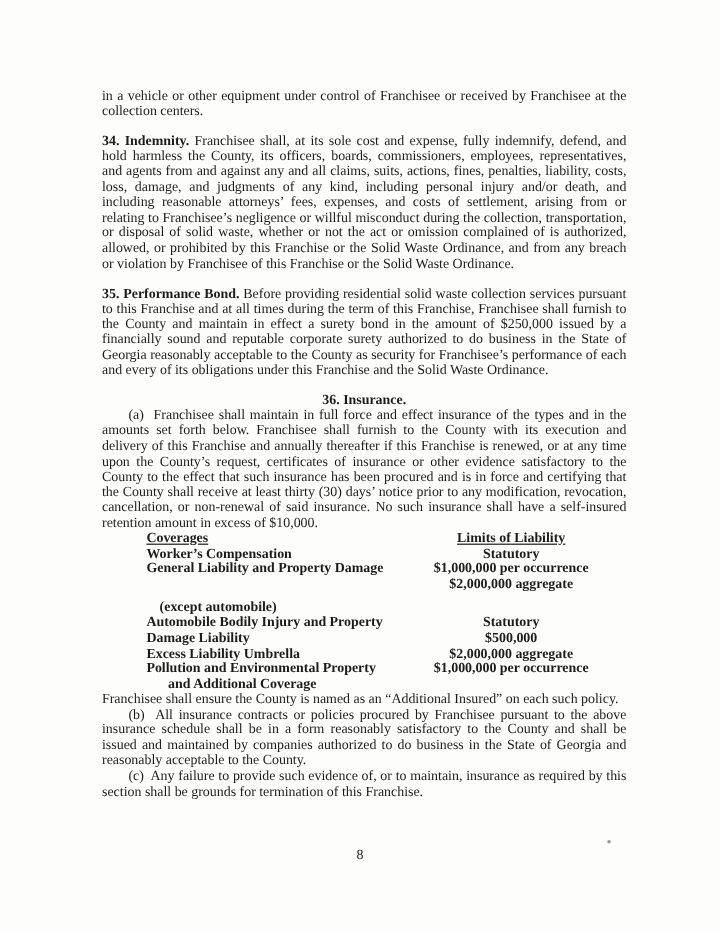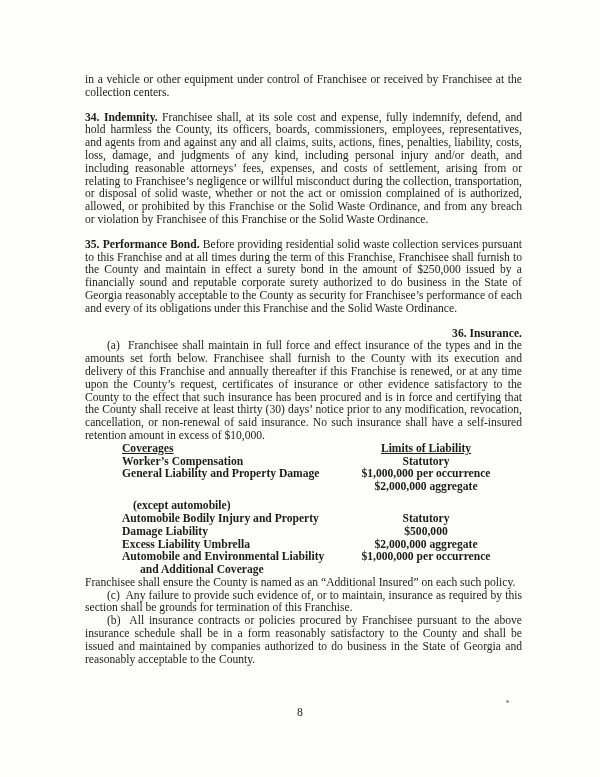--- a/index.html
+++ b/index.html
@@ -19,21 +19,21 @@
     position: absolute;
     left: 85px; top: 74px;
     width: 437px;
     font-size: 11.6px;
     line-height: 12.8px;
     text-align: justify;
   }
   p.para { margin-bottom: 12px; }
   p.tight { margin-bottom: 0; }
   .sec-heading { font-weight: bold; }
-  .heading-line { margin-top: 3px; margin-bottom: 0; text-align: right; }
+  .heading-line { margin-top: 3px; margin-bottom: 0; text-align: center; }
   .first-indent { text-indent: 22px; }
   .ins-table {
     margin-left: 37px;
     text-align: left;
   }
   .trow { display: flex; font-weight: bold; }
   .c1 { width: 208px; flex: 0 0 auto; }
   .c2 { flex: 1 1 auto; text-align: center; }
   .underlined { text-decoration: underline; }
   .cell-indent-1 { padding-left: 11px; margin-top: 19px; }
@@ -92,32 +92,32 @@
       </div>
       <div class="trow">
         <span class="c1">Damage Liability</span>
         <span class="c2">$500,000</span>
       </div>
       <div class="trow">
         <span class="c1">Excess Liability Umbrella</span>
         <span class="c2">$2,000,000 aggregate</span>
       </div>
       <div class="trow">
-        <span class="c1">Automobile and Environmental Liability</span>
+        <span class="c1">Pollution and Environmental Property</span>
         <span class="c2">$1,000,000 per occurrence</span>
       </div>
       <div class="trow">
         <span class="c1 cell-indent-2">and Additional Coverage</span>
         <span class="c2"></span>
       </div>
     </div>
 
     <p class="tight"><span>Franchisee shall ensure the County is named as an “Additional Insured” on each such policy.</span></p>
 
+    <p class="tight first-indent"><span>(b)&nbsp; All insurance contracts or policies procured by Franchisee pursuant to the above insurance schedule shall be in a form reasonably satisfactory to the County and shall be issued and maintained by companies authorized to do business in the State of Georgia and reasonably acceptable to the County.</span></p>
+
     <p class="tight first-indent"><span>(c)&nbsp; Any failure to provide such evidence of, or to maintain, insurance as required by this section shall be grounds for termination of this Franchise.</span></p>
-
-    <p class="tight first-indent"><span>(b)&nbsp; All insurance contracts or policies procured by Franchisee pursuant to the above insurance schedule shall be in a form reasonably satisfactory to the County and shall be issued and maintained by companies authorized to do business in the State of Georgia and reasonably acceptable to the County.</span></p>
 
   </div>
 
   <div class="page-number">8</div>
   <div class="scan-speck"></div>
 </div>
 
 </body></html>

